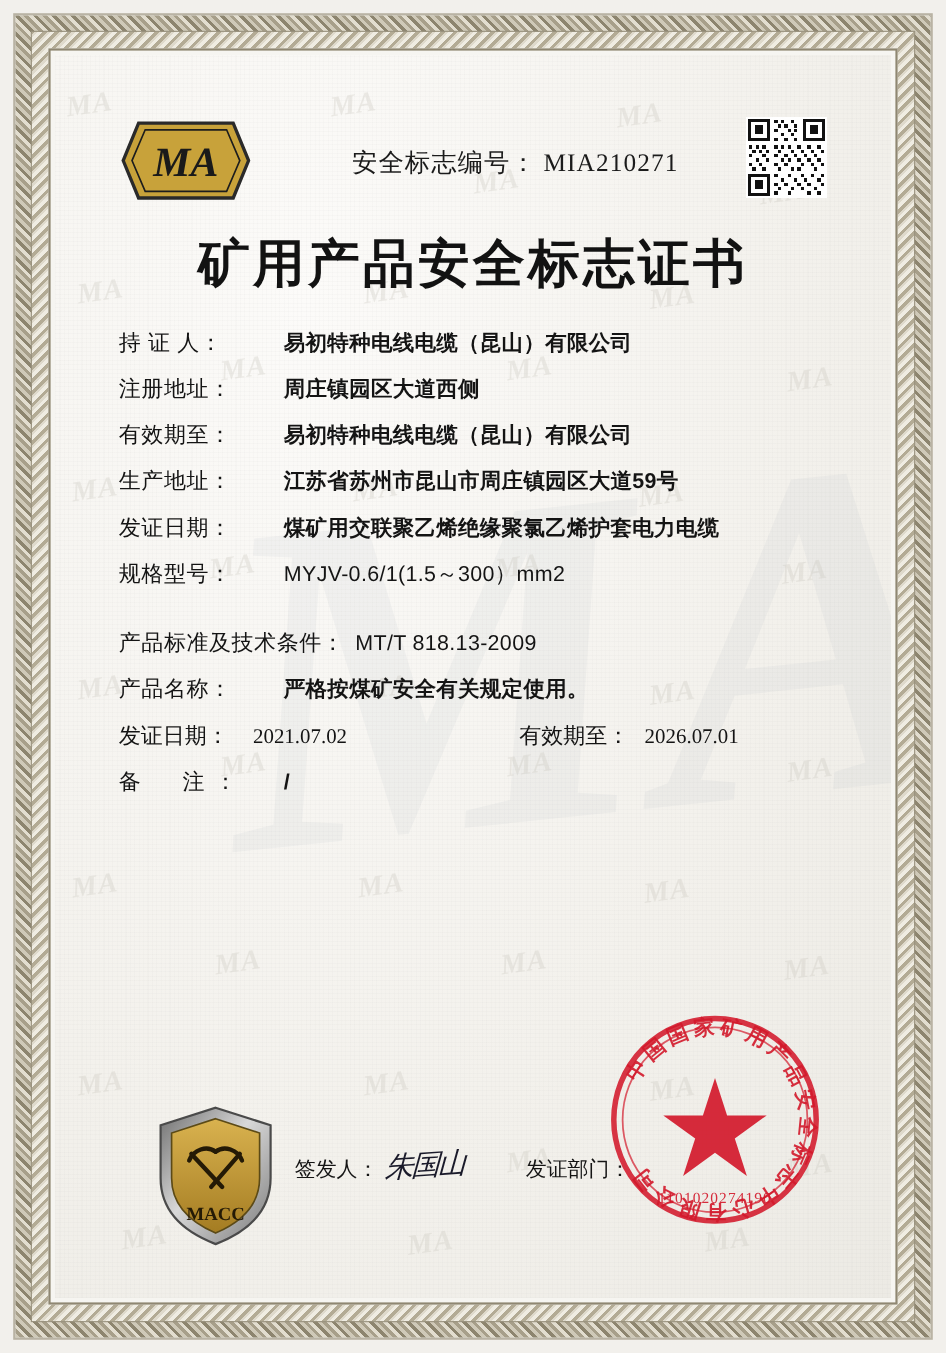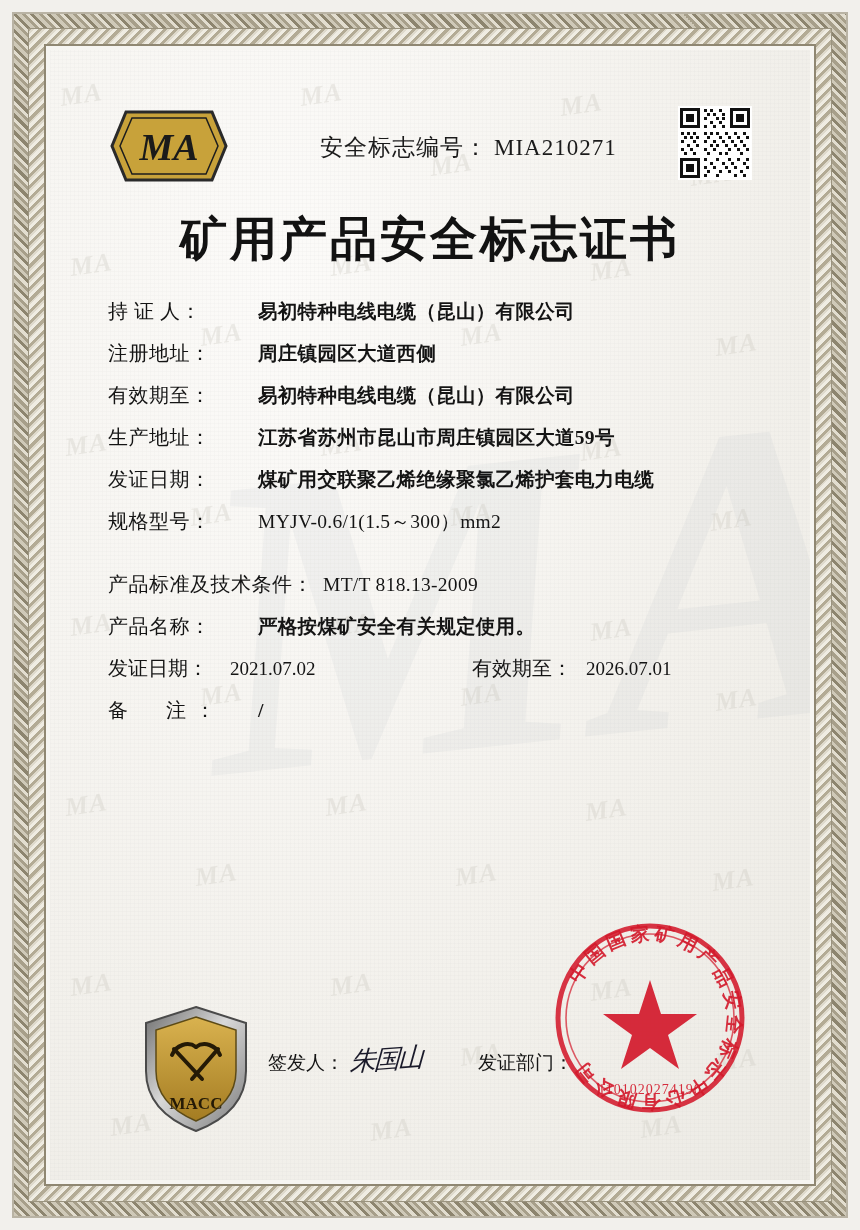--- a/index.html
+++ b/index.html
@@ -151,21 +151,21 @@
   .fields {
     position: absolute;
     left: 58px;
     top: 248px;
     width: 650px;
   }
   .row {
     display: flex;
     align-items: baseline;
     margin-bottom: 15px;
-    font-family: Liberation Serif, serif;
+    font-family: Liberation Sans, sans-serif;
     color: #141414;
   }
   .row .lbl {
     width: 150px;
     flex: 0 0 150px;
     font-size: 20px;
     letter-spacing: 0.5px;
     text-align: left;
     white-space: nowrap;
   }

